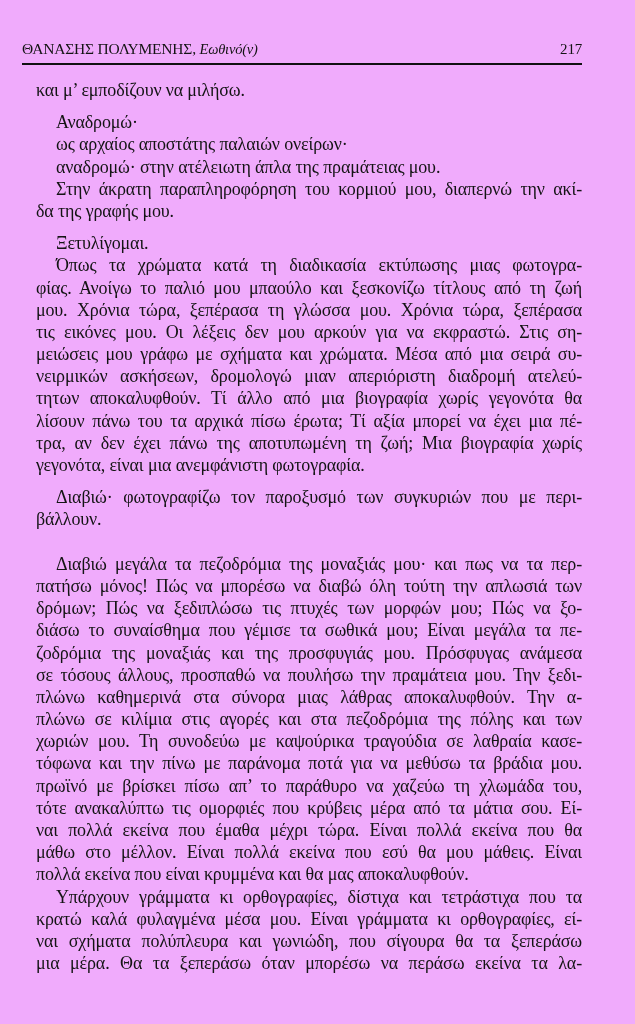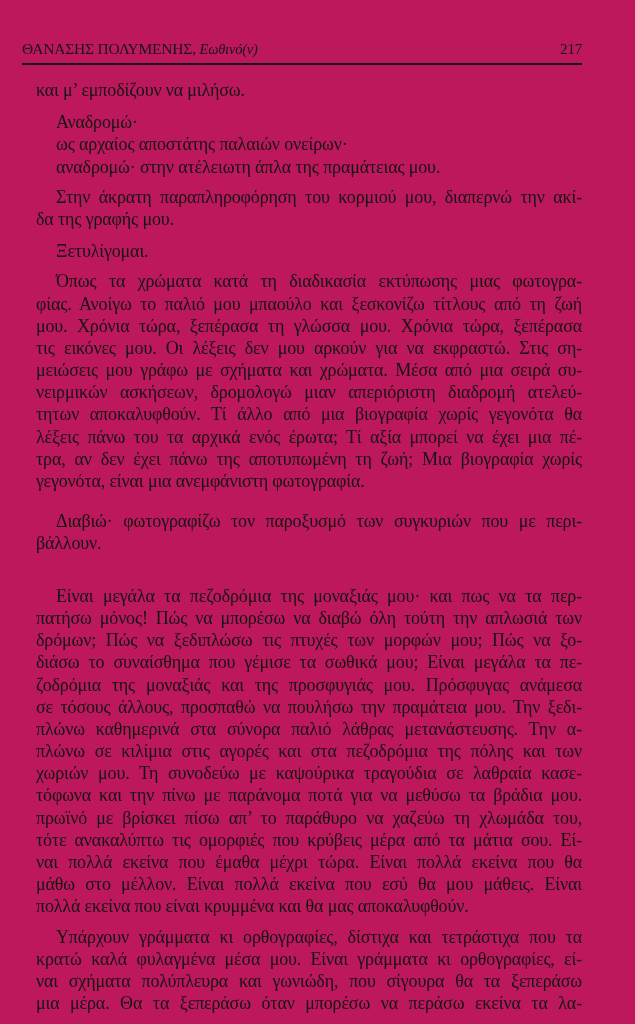--- a/index.html
+++ b/index.html
@@ -12,21 +12,21 @@
     height: 1024px;
     position: relative;
     overflow: hidden;
     font-family: "Liberation Serif", "DejaVu Serif", serif;
     color: #141414;
   }
   .page {
     position: absolute;
     left: 0; top: 0;
     width: 635px; height: 1024px;
-    background: #be185d;
+    background: #f0abfc;
   }
   .running-head {
     position: absolute;
     left: 22px;
     top: 38px;
     width: 560px;
     height: 22px;
     font-size: 15.5px;
     line-height: 22px;
     letter-spacing: -0.2px;
@@ -57,21 +57,21 @@
     display: block;
     height: 22.2px;
     line-height: 22.2px;
     font-size: 18px;
     white-space: nowrap;
     text-align: justify;
     text-align-last: justify;
     letter-spacing: -0.15px;
   }
   .line.last { text-align-last: left; }
-  .line.indent { padding-left: 20px; margin-top: 8px; }
+  .line.indent { padding-left: 20px; }
   .line.verse { padding-left: 20px; text-align-last: left; }
   .gap { display: block; height: 22.2px; }
   .gap.small { height: 10px; }
   .it { }
 </style>
 </head>
 <body>
 
 <div class="page">
 
@@ -97,38 +97,38 @@
     <span class="gap small"></span>
 
     <span class="line verse it">Ξετυλίγομαι.</span>
     <span class="line indent">Όπως τα χρώματα κατά τη διαδικασία εκτύπωσης μιας φωτογρα-</span>
     <span class="line">φίας. Ανοίγω το παλιό μου μπαούλο και ξεσκονίζω τίτλους από τη ζωή</span>
     <span class="line">μου. Χρόνια τώρα, ξεπέρασα τη γλώσσα μου. Χρόνια τώρα, ξεπέρασα</span>
     <span class="line">τις εικόνες μου. Οι λέξεις δεν μου αρκούν για να εκφραστώ. Στις ση-</span>
     <span class="line">μειώσεις μου γράφω με σχήματα και χρώματα. Μέσα από μια σειρά συ-</span>
     <span class="line">νειρμικών ασκήσεων, δρομολογώ μιαν απεριόριστη διαδρομή ατελεύ-</span>
     <span class="line">τητων αποκαλυφθούν. Τί άλλο από μια βιογραφία χωρίς γεγονότα θα</span>
-    <span class="line">λέξεις πάνω του τα αρχικά ενός έρωτα; Τί αξία μπορεί να έχει μια πέ-</span>
+    <span class="line">λίσουν πάνω του τα αρχικά πίσω έρωτα; Τί αξία μπορεί να έχει μια πέ-</span>
     <span class="line">τρα, αν δεν έχει πάνω της αποτυπωμένη τη ζωή; Μια βιογραφία χωρίς</span>
     <span class="line last">γεγονότα, είναι μια ανεμφάνιστη φωτογραφία.</span>
 
     <span class="gap small"></span>
 
     <span class="line indent"><span class="it">Διαβιώ·</span><span> φωτογραφίζω τον παροξυσμό των συγκυριών που με περι-</span></span>
     <span class="line last">βάλλουν.</span>
 
     <span class="gap"></span>
 
-    <span class="line indent">Είναι μεγάλα τα πεζοδρόμια της μοναξιάς μου· και πως να τα περ-</span>
+    <span class="line indent">Διαβιώ μεγάλα τα πεζοδρόμια της μοναξιάς μου· και πως να τα περ-</span>
     <span class="line">πατήσω μόνος! Πώς να μπορέσω να διαβώ όλη τούτη την απλωσιά των</span>
     <span class="line">δρόμων; Πώς να ξεδιπλώσω τις πτυχές των μορφών μου; Πώς να ξο-</span>
     <span class="line">διάσω το συναίσθημα που γέμισε τα σωθικά μου; Είναι μεγάλα τα πε-</span>
     <span class="line">ζοδρόμια της μοναξιάς και της προσφυγιάς μου. Πρόσφυγας ανάμεσα</span>
     <span class="line">σε τόσους άλλους, προσπαθώ να πουλήσω την πραμάτεια μου. Την ξεδι-</span>
-    <span class="line">πλώνω καθημερινά στα σύνορα παλιό λάθρας μετανάστευσης. Την α-</span>
+    <span class="line">πλώνω καθημερινά στα σύνορα μιας λάθρας αποκαλυφθούν. Την α-</span>
     <span class="line">πλώνω σε κιλίμια στις αγορές και στα πεζοδρόμια της πόλης και των</span>
     <span class="line">χωριών μου. Τη συνοδεύω με καψούρικα τραγούδια σε λαθραία κασε-</span>
     <span class="line">τόφωνα και την πίνω με παράνομα ποτά για να μεθύσω τα βράδια μου.</span>
     <span class="line">πρωϊνό με βρίσκει πίσω απ’ το παράθυρο να χαζεύω τη χλωμάδα του,</span>
     <span class="line">τότε ανακαλύπτω τις ομορφιές που κρύβεις μέρα από τα μάτια σου. Εί-</span>
     <span class="line">ναι πολλά εκείνα που έμαθα μέχρι τώρα. Είναι πολλά εκείνα που θα</span>
     <span class="line">μάθω στο μέλλον. Είναι πολλά εκείνα που εσύ θα μου μάθεις. Είναι</span>
     <span class="line last">πολλά εκείνα που είναι κρυμμένα και θα μας αποκαλυφθούν.</span>
 
     <span class="line indent">Υπάρχουν γράμματα κι ορθογραφίες, δίστιχα και τετράστιχα που τα</span>

